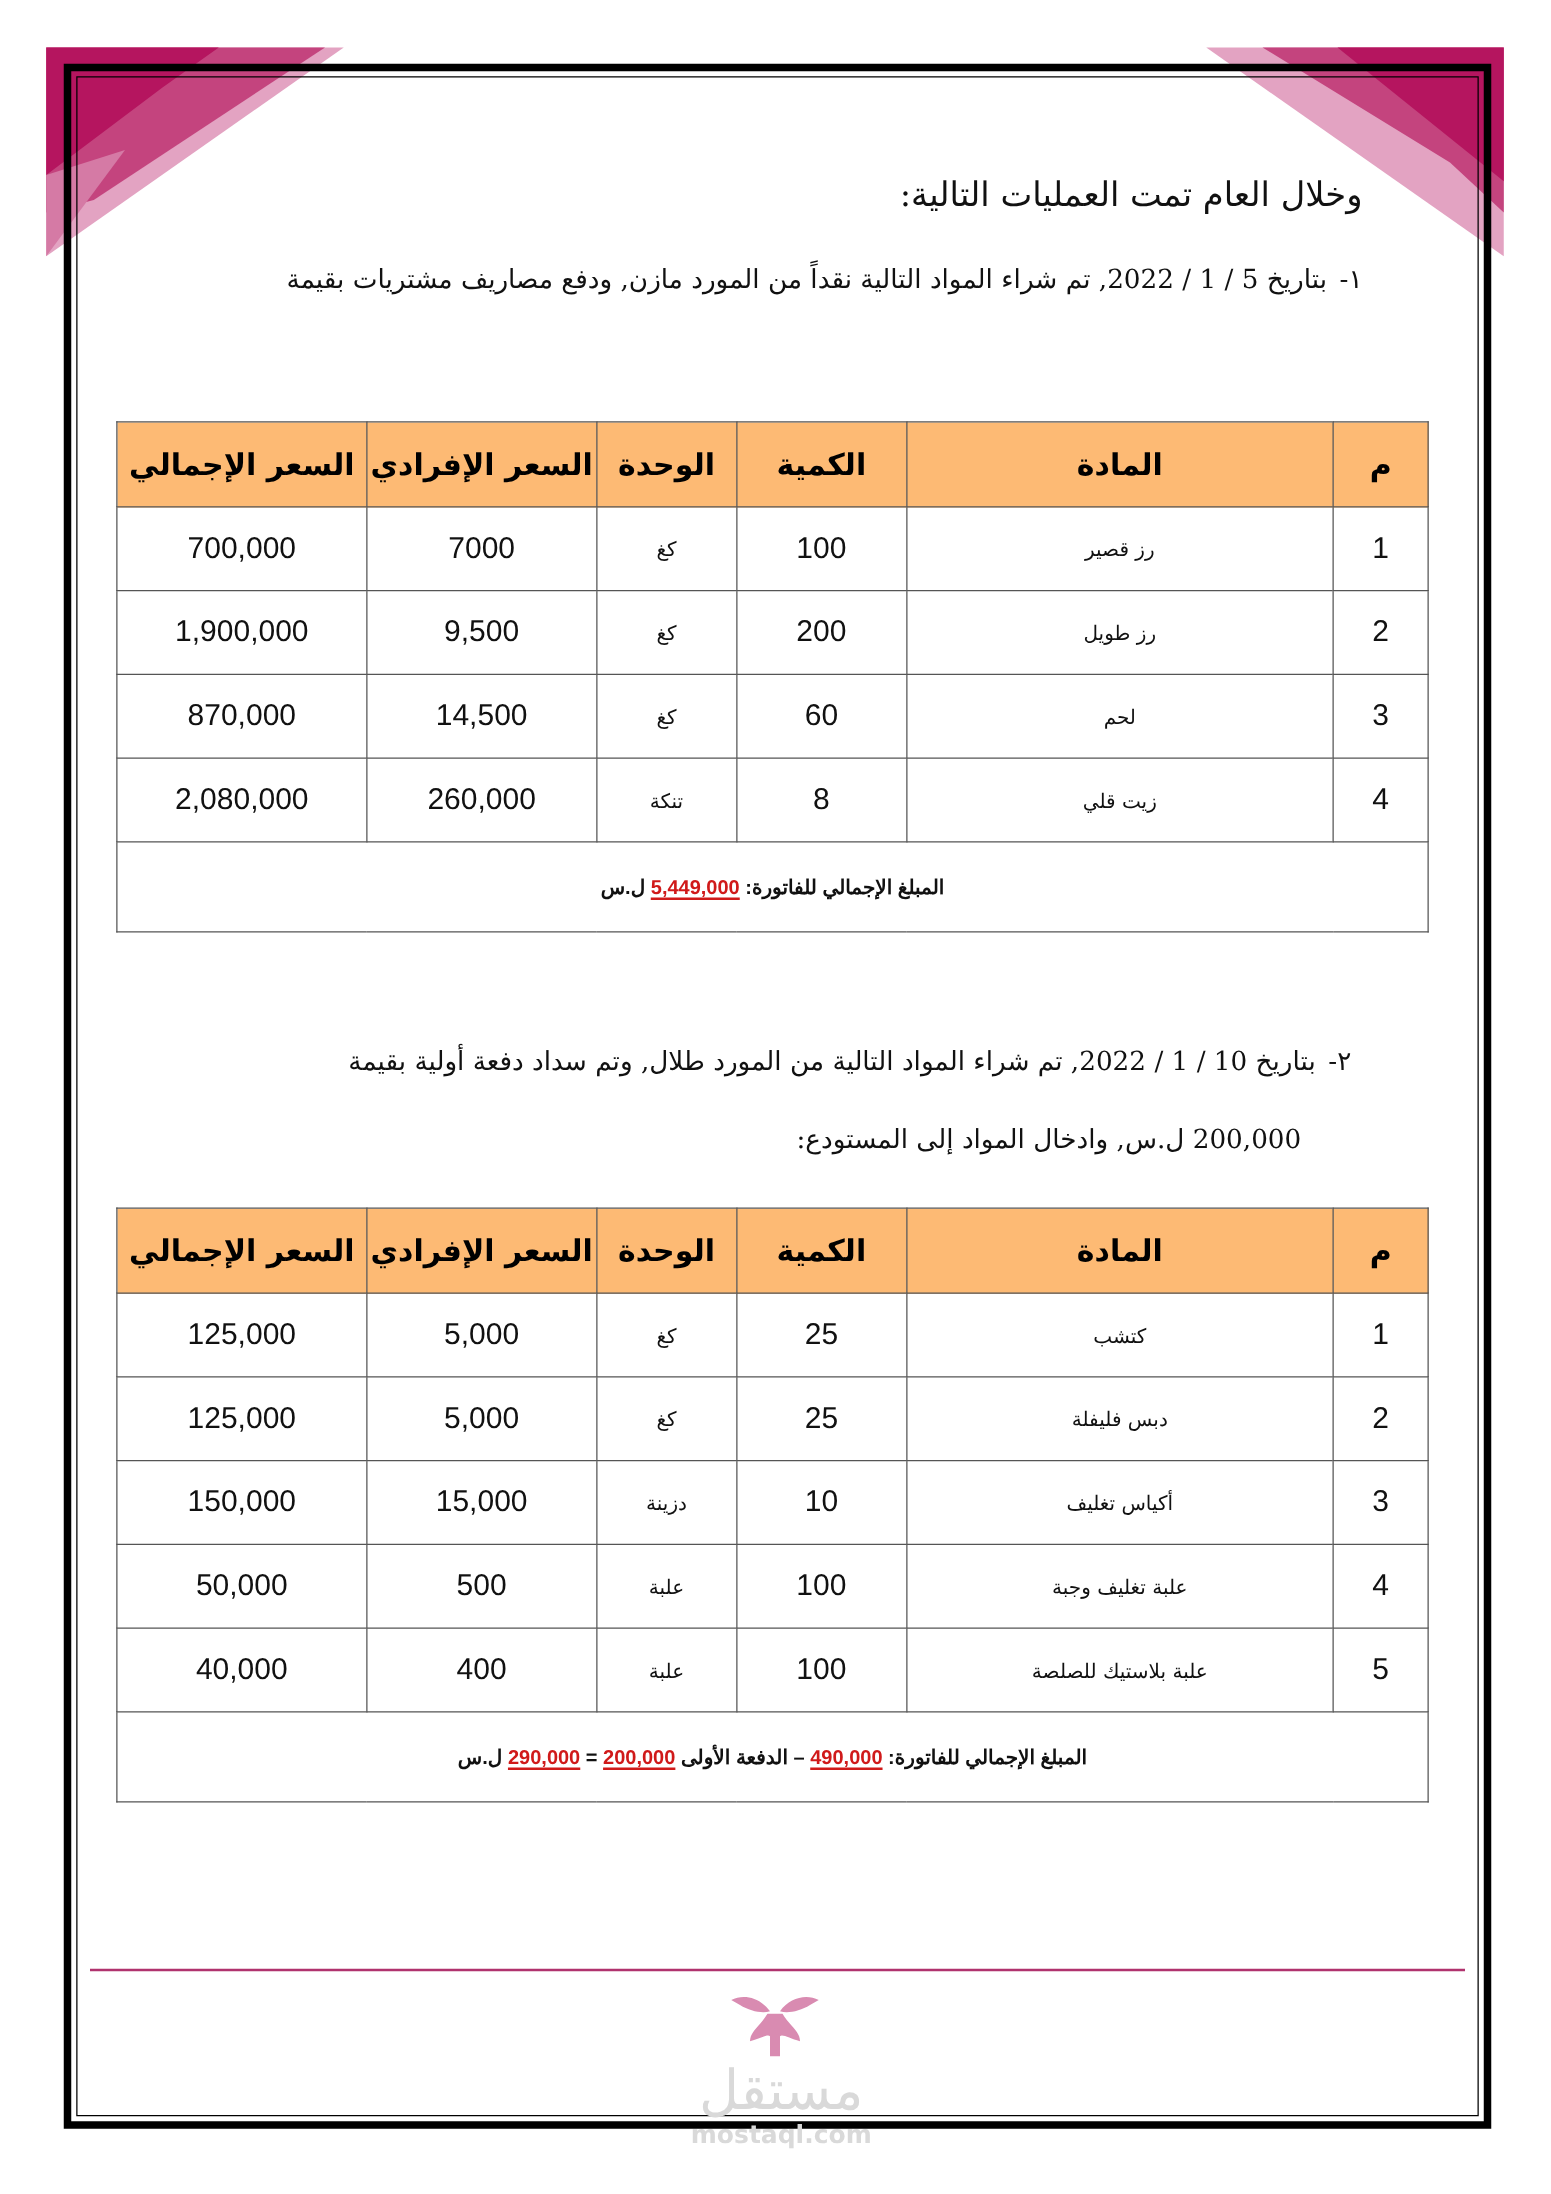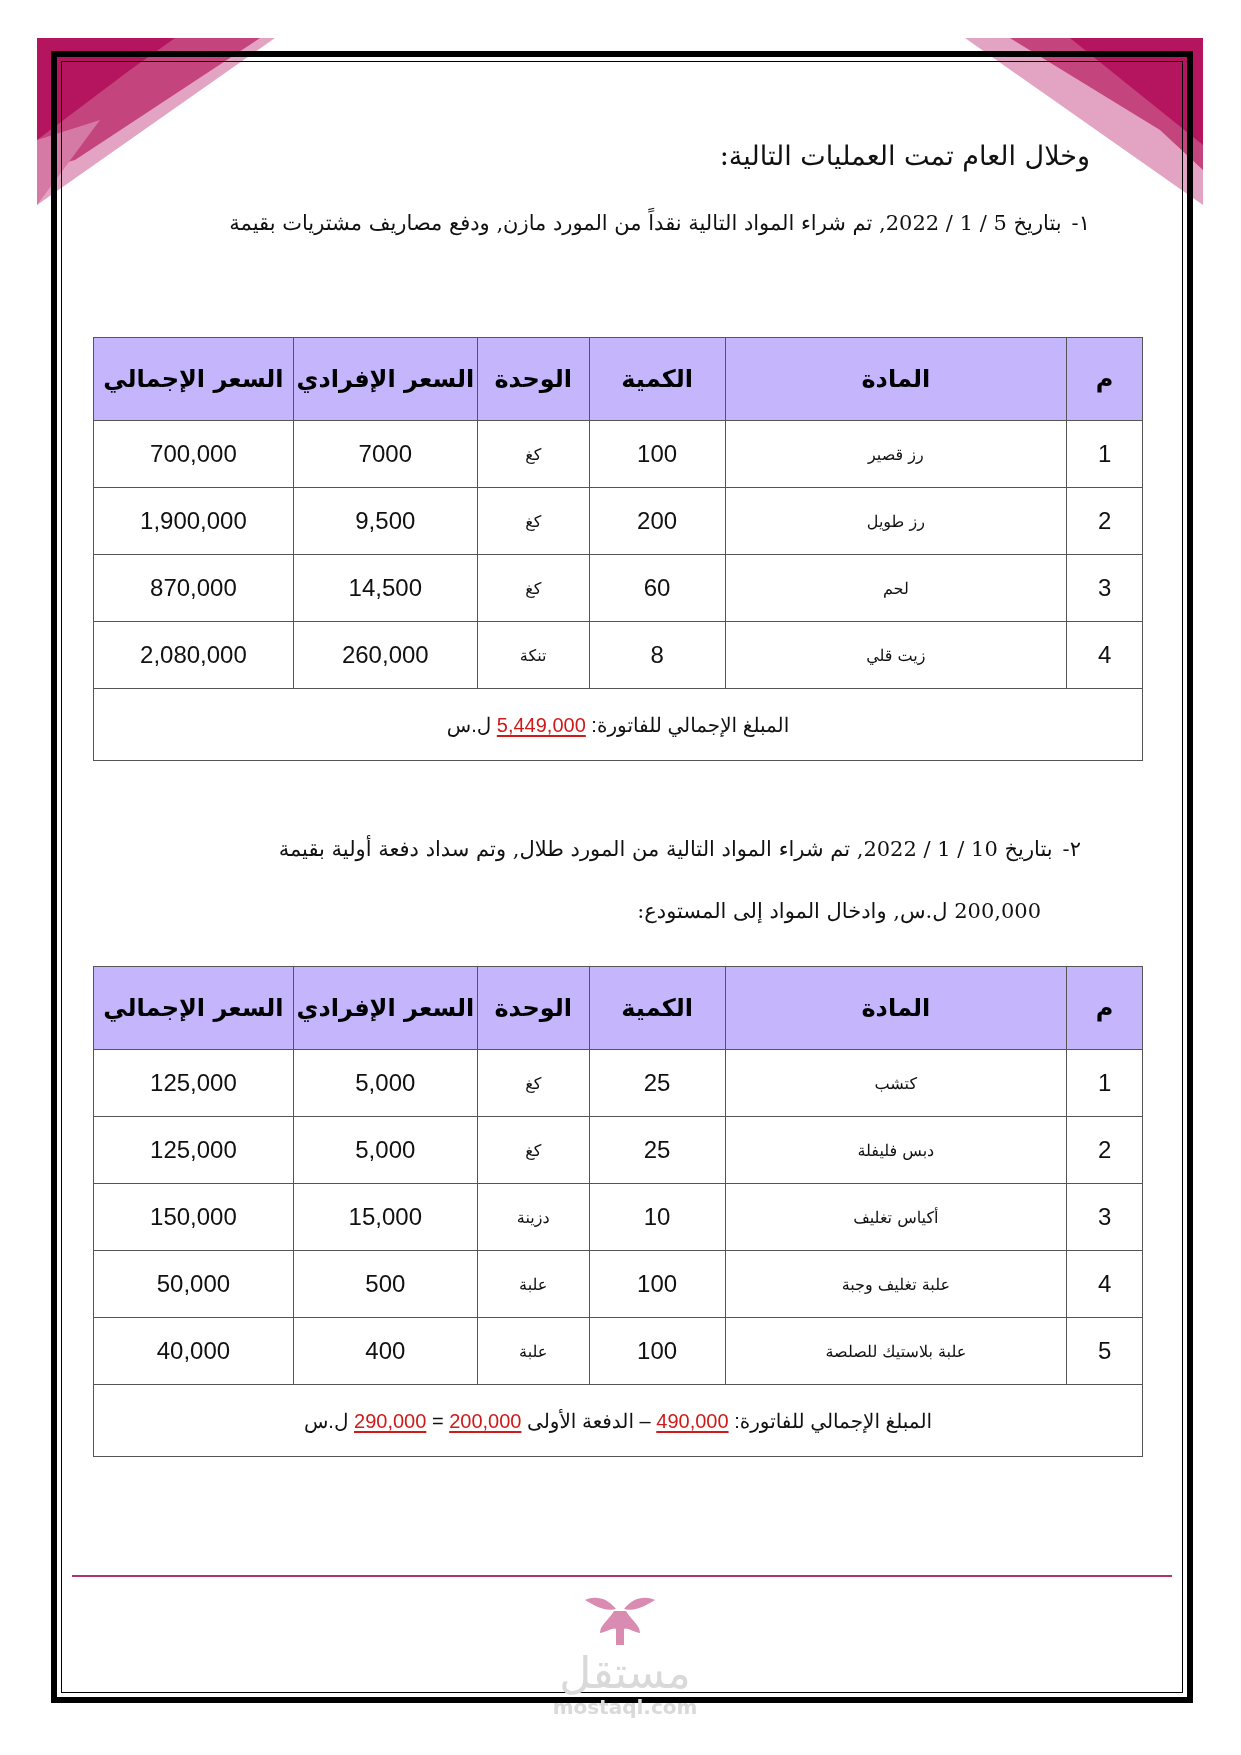--- a/index.html
+++ b/index.html
@@ -12,24 +12,24 @@
   .frame-inner { position: absolute; left: 61px; top: 61px; width: 1122px; height: 1632px; border: 1.5px solid #000; }
 
   .content { position: absolute; left: 80px; top: 130px; width: 1010px; direction: rtl; }
 
   .intro { position: absolute; right: 0; top: 10px; font-size: 27px; font-family: "DejaVu Serif", serif; }
   .para { position: absolute; right: 0; font-size: 21px; font-family: "DejaVu Serif", serif; line-height: 62px; text-align: right; }
   .para .num { margin-left: 10px; }
 
   table.inv { position: absolute; border-collapse: collapse; direction: rtl; font-family: "Liberation Sans", sans-serif; }
   table.inv th, table.inv td { border: 1.5px solid #555; text-align: center; vertical-align: middle; }
-  table.inv th { background: #c4b5fd; font-weight: bold; font-size: 24px; height: 83px; color: #000; font-family: "DejaVu Sans", sans-serif; }
+  table.inv th { background: #fdba74; font-weight: bold; font-size: 24px; height: 68px; color: #000; font-family: "DejaVu Sans", sans-serif; }
   table.inv td { font-size: 24px; height: 67px; color: #111; }
   table.inv td.name, table.inv td.unit { font-family: "DejaVu Serif", serif; font-size: 16px; }
-  table.inv td.total-row { height: 72px; font-weight: normal; font-size: 20px; }
+  table.inv td.total-row { height: 72px; font-weight: bold; font-size: 16px; }
   .red { color: #d01a1a; text-decoration: underline; text-decoration-thickness: 2px; text-underline-offset: 3px; }
 
   .footer-line { position: absolute; left: 72px; top: 1575px; width: 1100px; height: 2px; background: #b0336e; }
 
   .logo { position: absolute; left: 580px; top: 1595px; width: 80px; height: 60px; }
   .watermark { position: absolute; left: 540px; top: 1650px; width: 170px; text-align: center; color: #d9d9d9; font-family: "DejaVu Sans", sans-serif; }
   .watermark .ar { font-size: 44px; font-weight: normal; line-height: 46px; }
   .watermark .en { font-size: 20px; font-weight: bold; line-height: 22px; }
 </style>
 </head>

